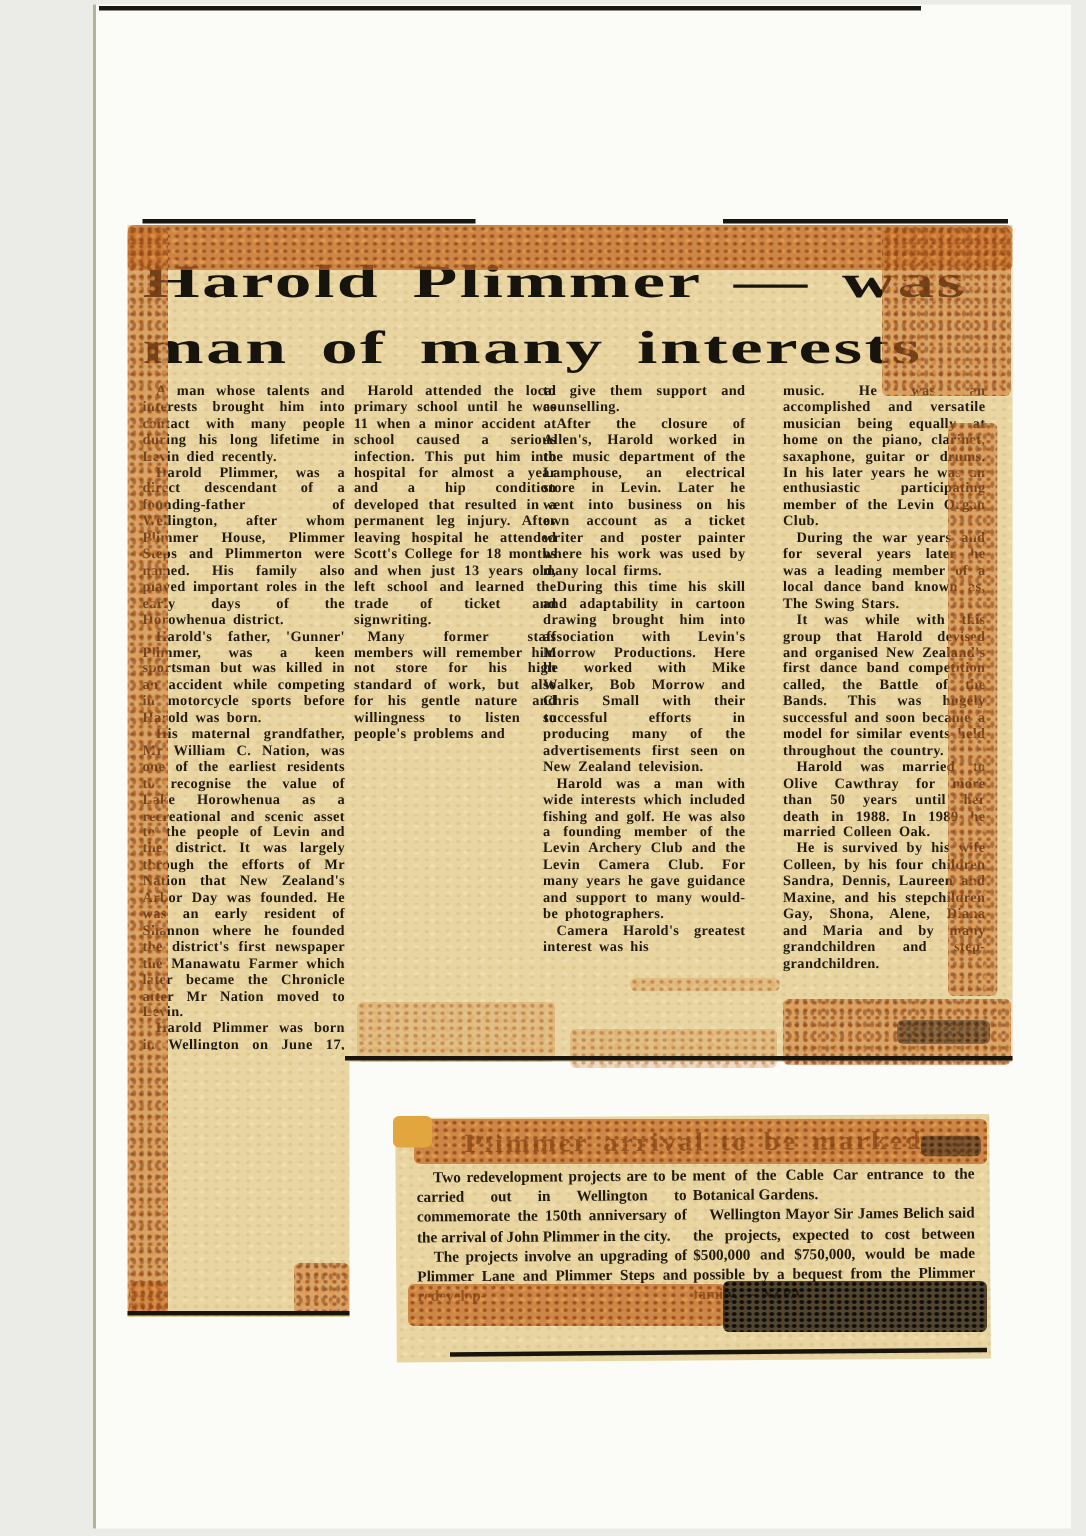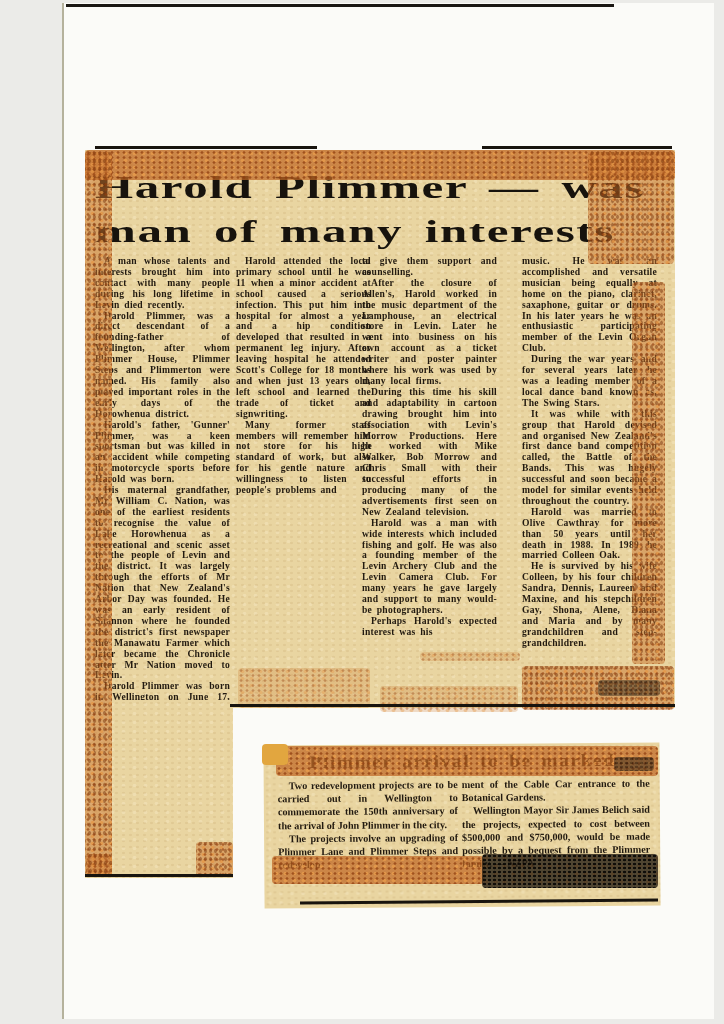--- a/index.html
+++ b/index.html
@@ -119,22 +119,22 @@
     <p>Harold Plimmer was born in Wellington on June 17, 1914. Because of the premature death of his father, he and his mother moved to Levin when he was three months old to live with his grandparents, and he spent the rest of his life here.</p>
   </div>
   <div class="col c2">
     <p>Harold attended the local primary school until he was 11 when a minor accident at school caused a serious infection. This put him into hospital for almost a year and a hip condition developed that resulted in a permanent leg injury. After leaving hospital he attended Scott's College for 18 months and when just 13 years old, left school and learned the trade of ticket and signwriting.</p>
     <p>Many former staff members will remember him not store for his high standard of work, but also for his gentle nature and willingness to listen to people's problems and</p>
   </div>
   <div class="col c3">
     <p class="cont">to give them support and counselling.</p>
     <p>After the closure of Allen's, Harold worked in the music department of the Lamphouse, an electrical store in Levin. Later he went into business on his own account as a ticket writer and poster painter where his work was used by many local firms.</p>
     <p>During this time his skill and adaptability in cartoon drawing brought him into association with Levin's Morrow Productions. Here he worked with Mike Walker, Bob Morrow and Chris Small with their successful efforts in producing many of the advertisements first seen on New Zealand television.</p>
-    <p>Harold was a man with wide interests which included fishing and golf. He was also a founding member of the Levin Archery Club and the Levin Camera Club. For many years he gave largely and support to many would-be photographers.</p>
-    <p>Perhaps Harold's expected interest was his</p>
+    <p>Harold was a man with wide interests which included fishing and golf. He was also a founding member of the Levin Archery Club and the Levin Camera Club. For many years he gave guidance and support to many would-be photographers.</p>
+    <p>Camera Harold's greatest interest was his</p>
   </div>
   <div class="col c4">
     <p class="cont">music. He was an accomplished and versatile musician being equally at home on the piano, clarinet, saxaphone, guitar or drums. In his later years he was an enthusiastic participating member of the Levin Organ Club.</p>
     <p>During the war years and for several years later he was a leading member of a local dance band known as, The Swing Stars.</p>
     <p>It was while with this group that Harold devised and organised New Zealand's first dance band competition called, the Battle of the Bands. This was hugely successful and soon became a model for similar events held throughout the country.</p>
     <p>Harold was married to Olive Cawthray for more than 50 years until her death in 1988. In 1989 he married Colleen Oak.</p>
     <p>He is survived by his wife Colleen, by his four children Sandra, Dennis, Laureen and Maxine, and his stepchildren Gay, Shona, Alene, Diana and Maria and by many grandchildren and step-grandchildren.</p>
   </div>
 </div>
 <div class="clip clip-main-tail"></div>

